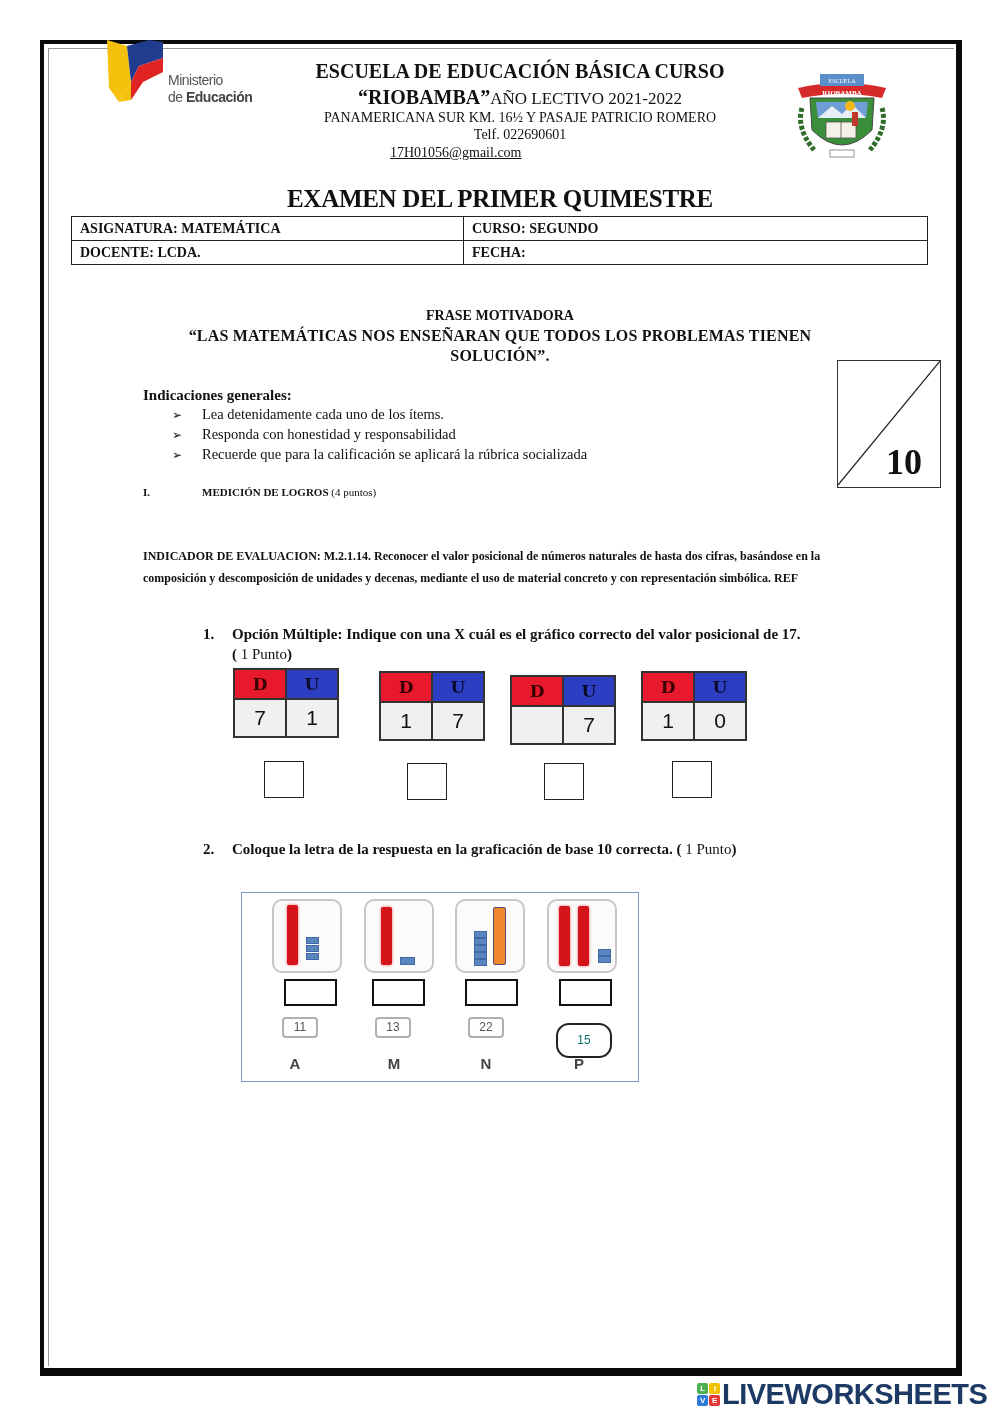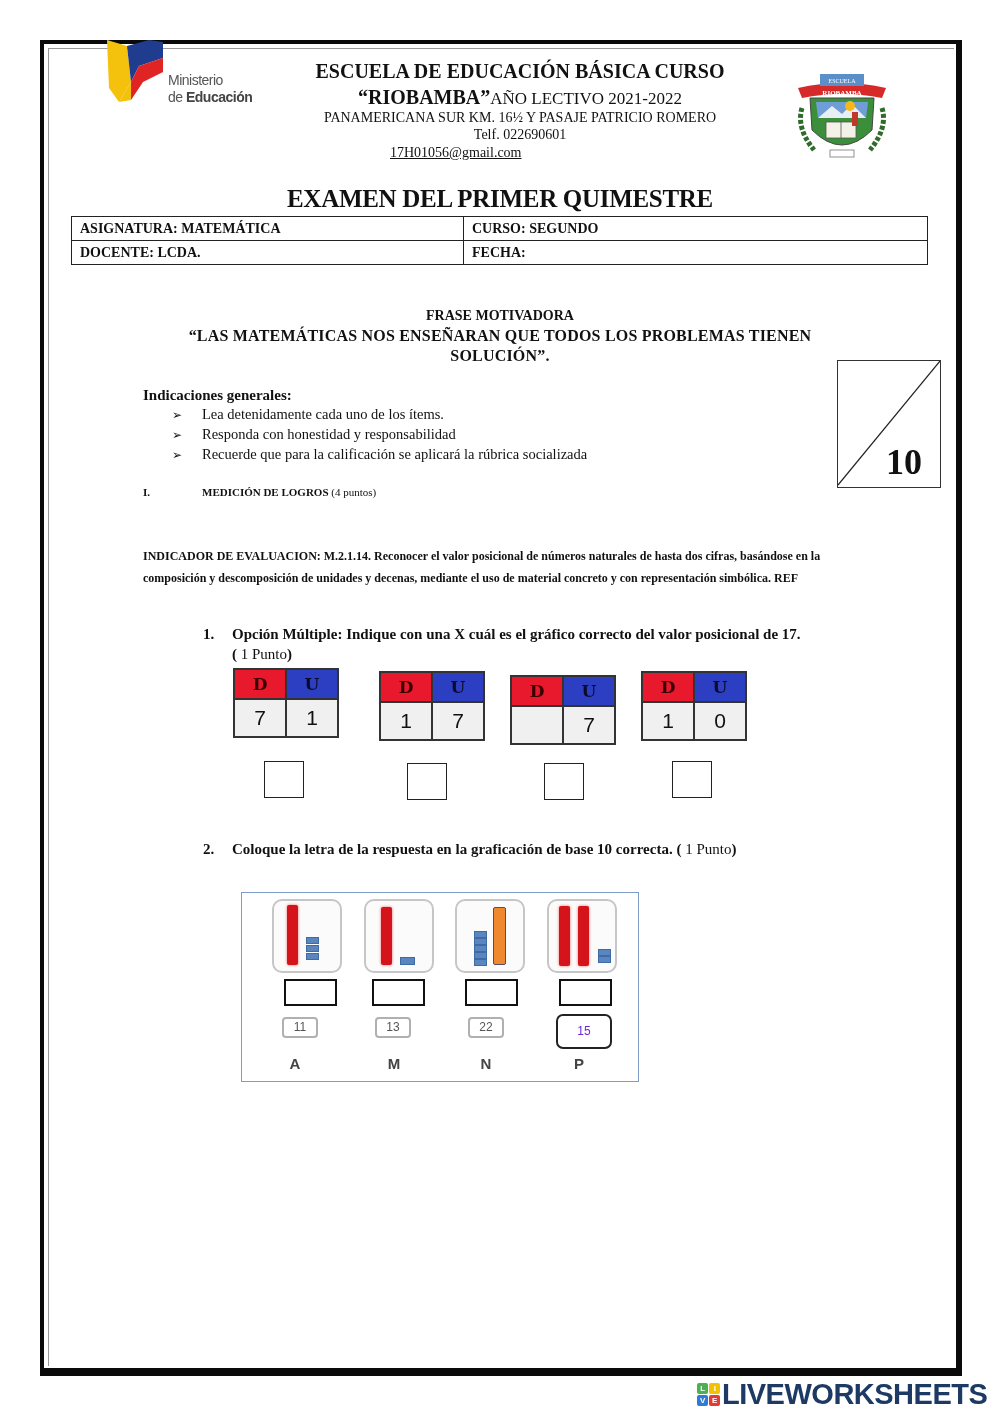--- a/index.html
+++ b/index.html
@@ -56,21 +56,21 @@
   .q2 .t { position:absolute; left:29px; top:0; white-space:nowrap; }
   .q2 .t span.pt { font-weight:normal; }
 
   .base10-panel { left:241px; top:892px; width:396px; height:188px; border:1.5px solid #7f9cc9; background:#fff; }
   .b10-card { position:absolute; top:6px; width:66px; height:70px; border:2px solid #c6c6c6; border-radius:10px; background:#fbfbfb; }
   .rod { position:absolute; width:11px; background:#d4131b; border-radius:2px; box-shadow:0 0 3px #f06a6a; }
   .rod.orange { background:#f08830; border:1.5px solid #5a4a6a; box-shadow:none; }
   .cube { position:absolute; width:11px; height:5px; background:#5a86c0; border:1px solid #3f6aa5; }
   .answer-box { position:absolute; top:86px; width:49px; height:23px; border:2px solid #111; background:#fff; }
   .num-chip { position:absolute; top:124px; width:32px; height:17px; border:2px solid #b0b0b0; border-radius:4px; font-family:"Liberation Sans", sans-serif; font-size:12px; text-align:center; line-height:17px; color:#555; background:#fff; }
-  .num-chip.big { width:52px; height:31px; border:2px solid #222; border-radius:7px; top:121px; line-height:31px; color:#6d28d9; }
+  .num-chip.big { width:52px; height:31px; border:2px solid #222; border-radius:13px; top:130px; line-height:31px; color:#0f766e; }
   .letter { position:absolute; top:162px; font-family:"Liberation Sans", sans-serif; font-size:15px; font-weight:bold; color:#444; text-align:center; width:30px; }
 
   .brand { left:697px; top:1378px; font-family:"Liberation Sans", sans-serif; font-weight:bold; font-size:29px; color:#1c3a63; letter-spacing:-0.5px; display:flex; align-items:center; }
   .brand-logo { display:grid; grid-template-columns:11px 11px; grid-gap:1px; margin-right:2px; }
   .brand-logo span { display:block; width:11px; height:11px; font-size:8px; color:#fff; text-align:center; line-height:11px; border-radius:2px; }
 </style>
 </head>
 <body>
 
 <div class="page-frame">

